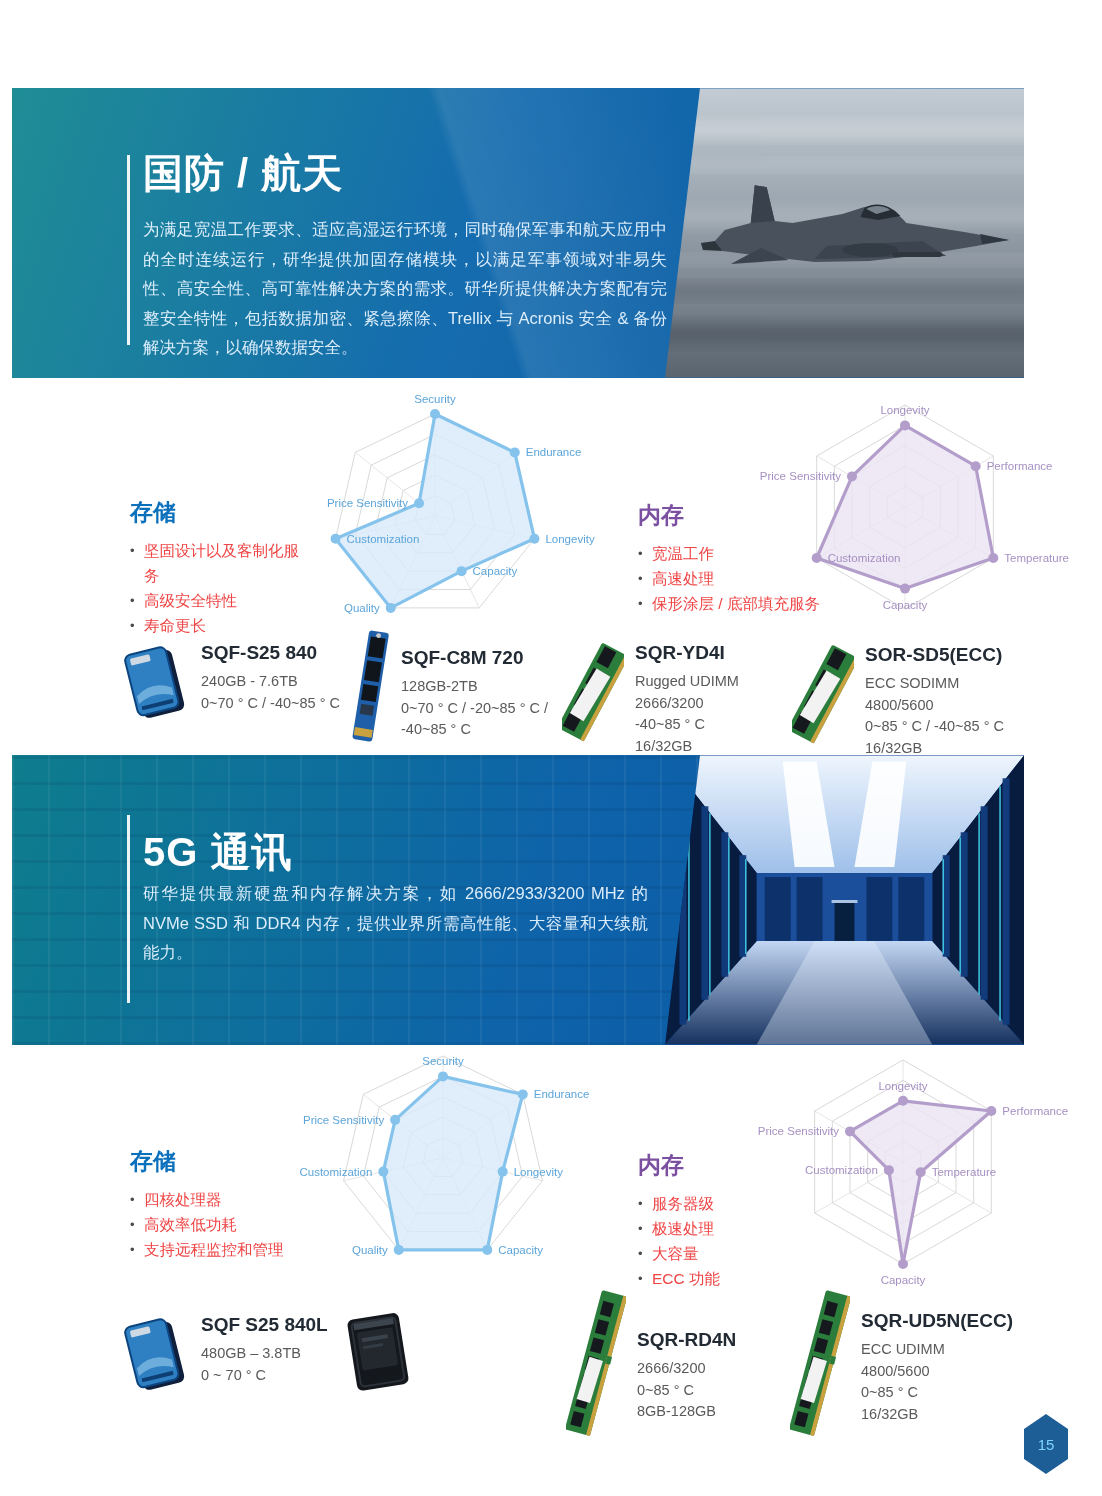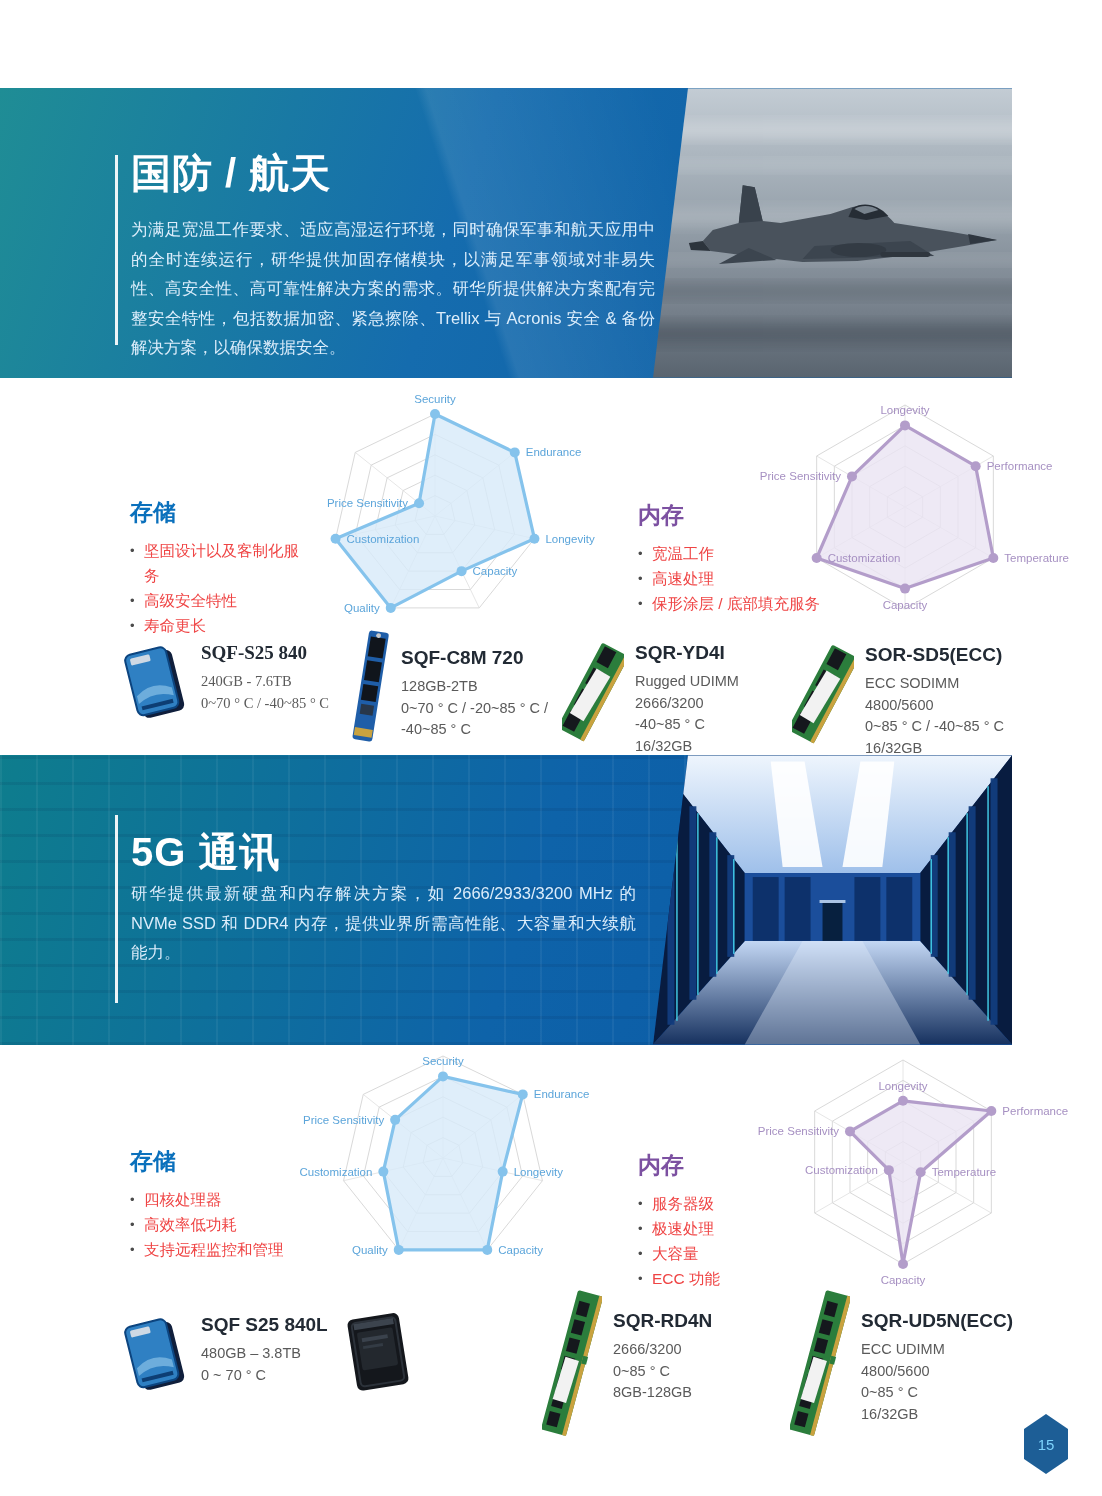--- a/index.html
+++ b/index.html
@@ -1,21 +1,21 @@
 <!DOCTYPE html>
 <html><head>
 <meta charset="utf-8">
 <style>
   * { margin:0; padding:0; box-sizing:border-box; }
   html,body { background:#ffffff; }
   body { font-family:"Liberation Sans", sans-serif; }
   .page { position:relative; width:1102px; height:1496px; background:#fff; overflow:hidden; }
 
   
-  .banner { position:absolute; left:0; width:1012px; height:290px; overflow:hidden; }
+  .banner { position:absolute; left:12px; width:1012px; height:290px; overflow:hidden; }
   .banner-1 { top:88px;  background:linear-gradient(108deg,#1f8d95 0%,#156cae 45%,#0c59a2 100%); }
   .banner-2 { top:755px; background:linear-gradient(108deg,#0e7d8d 0%,#0e63a9 52%,#0a57a5 100%); }
   .banner-sheen { position:absolute; inset:0; pointer-events:none;
     background:linear-gradient(72deg, rgba(255,255,255,0) 46%, rgba(255,255,255,.09) 47%, rgba(255,255,255,0) 68%); }
   .banner-tex { position:absolute; inset:0; pointer-events:none;
     background:repeating-linear-gradient(90deg, rgba(255,255,255,.055) 0 2px, rgba(0,0,0,0) 2px 36px),
                repeating-linear-gradient(0deg, rgba(3,30,70,.10) 0 3px, rgba(0,0,0,0) 3px 26px); }
   .hero { position:absolute; top:0; right:0; width:359px; height:290px;
     clip-path:polygon(35px 0, 100% 0, 100% 100%, 0 100%); }
   .hero svg { display:block; }
@@ -330,21 +330,21 @@
         <text x="124.86646541023796" y="136.16" text-anchor="end" fill="#a690c2" font-size="11.5" font-family="Liberation Sans, sans-serif">Customization</text>
         <text x="85.99924528839236" y="97.39999999999999" text-anchor="end" fill="#a690c2" font-size="11.5" font-family="Liberation Sans, sans-serif">Price Sensitivity</text>
       </svg>
     </div>
 
   <div></div>
 
   <div class="page-badge">
     <span>15</span>
   </div>
-<div class="product" style="left: 116px; top: 640px; font-family: Liberation Serif, serif;">
+<div class="product" style="left: 116px; top: 640px;">
       <div class="pimg"><svg width="74" height="84">
           <g transform="rotate(-14 37 42)">
             <rect x="20" y="14" width="42" height="62" rx="6" fill="#101f3c"></rect>
             <rect x="15" y="10" width="42" height="62" rx="6" fill="#2f80c3"></rect>
             <rect x="15" y="10" width="42" height="62" rx="6" fill="none" stroke="#0c447f" stroke-width="2"></rect>
             <rect x="20" y="14" width="20" height="7" rx="1.5" fill="#cfd9e4"></rect>
             <path d="M18,52 Q36,40 54,52 L54,60 Q36,50 18,60 Z" fill="#7db8e2" opacity="0.8"></path>
             <rect x="20" y="63" width="32" height="4" fill="#0d3e74"></rect>
           </g>
         </svg></div>
@@ -435,21 +435,21 @@
           <g transform="rotate(-9 33 44)">
             <rect x="8" y="8" width="52" height="72" rx="6" fill="#14171c"></rect>
             <rect x="12" y="12" width="44" height="64" rx="4" fill="none" stroke="#2c323a" stroke-width="2"></rect>
             <rect x="16" y="22" width="36" height="38" rx="2" fill="#23282e"></rect>
             <rect x="20" y="28" width="26" height="4" fill="#3a424c"></rect>
             <rect x="20" y="36" width="20" height="3" fill="#333b44"></rect>
             <rect x="14" y="13" width="40" height="6" fill="#3c444e"></rect>
           </g>
         </svg></div>
     </div>
-    <div class="product" style="left: 542px; top: 1308px;">
+    <div class="product" style="left: 566px; top: 1308px; align-items: center;">
       <div class="pimg" style="margin-top: -20px;"><svg width="60" height="150">
           <g transform="translate(30 75) rotate(-75)">
             <rect x="-72" y="-13" width="144" height="26" rx="2" fill="#2b7d3c"></rect>
             <rect x="-66" y="-9" width="14" height="11" fill="#15181d"></rect>
             <rect x="-47" y="-9" width="14" height="11" fill="#15181d"></rect>
             <rect x="-28" y="-9" width="14" height="11" fill="#15181d"></rect>
             <rect x="-9" y="-9" width="14" height="11" fill="#15181d"></rect>
             <rect x="10" y="-9" width="14" height="11" fill="#15181d"></rect>
             <rect x="29" y="-9" width="14" height="11" fill="#15181d"></rect>
             <rect x="48" y="-9" width="14" height="11" fill="#15181d"></rect>

